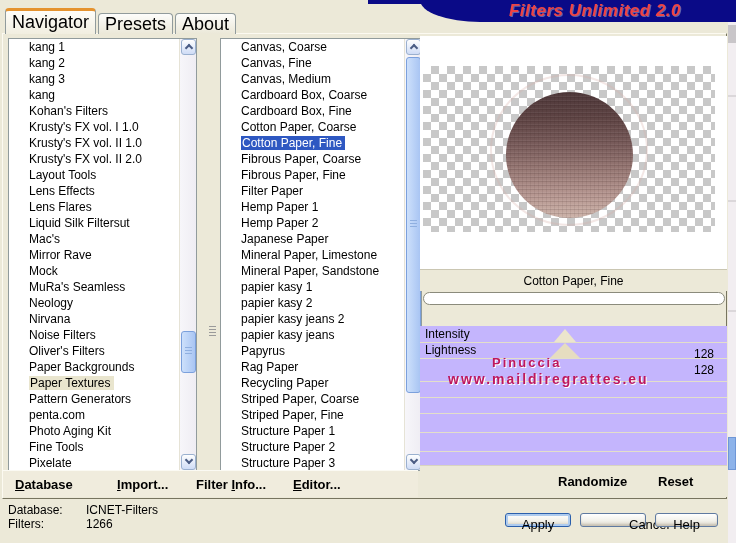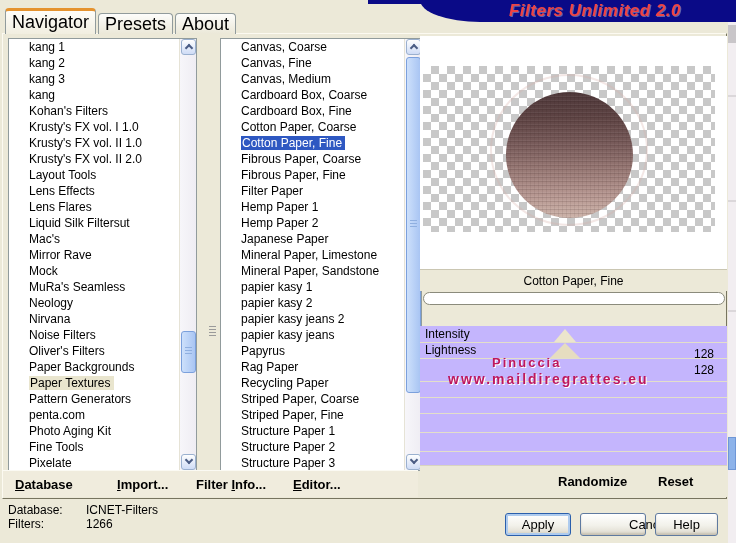--- a/index.html
+++ b/index.html
@@ -129,21 +129,21 @@
   .wm2 { left:448px; top:371px; font-size:14px; }
   .actions-bar {
     position:absolute; left:420px; top:465px; width:307px; height:32px;
     background:#ece9d8; border-top:1px solid #d8d4c0; z-index:2;
   }
   .action-lbl { position:absolute; top:8px; font-weight:bold; font-size:13px; cursor:default; }
   
   .status-lbl { position:absolute; left:8px; }
   .status-val { position:absolute; left:62px;margin-left:24px; }
   .btn {
-    position:absolute; top:513px; height:23px; font-size:13px;
+    position:absolute; top:513px; height:14px; font-size:13px;
     background:linear-gradient(180deg,#ffffff,#f2f1ea 55%,#dcd8cc);
     border:1px solid #5f7aa0; border-radius:3px; text-align:center; line-height:21px;
     box-shadow:inset 0 -2px 2px rgba(160,150,130,.35);
     cursor:default;
   }
   .btn.default { border-color:#2a5fac; box-shadow:inset 0 0 0 2px #aecbee, inset 0 -2px 2px rgba(160,150,130,.25); }
   
   .grip {
     position:absolute; left:209px; top:326px; width:7px; height:12px; z-index:4;
     background:repeating-linear-gradient(180deg,#9a9a9a 0 1px,transparent 1px 3px);

